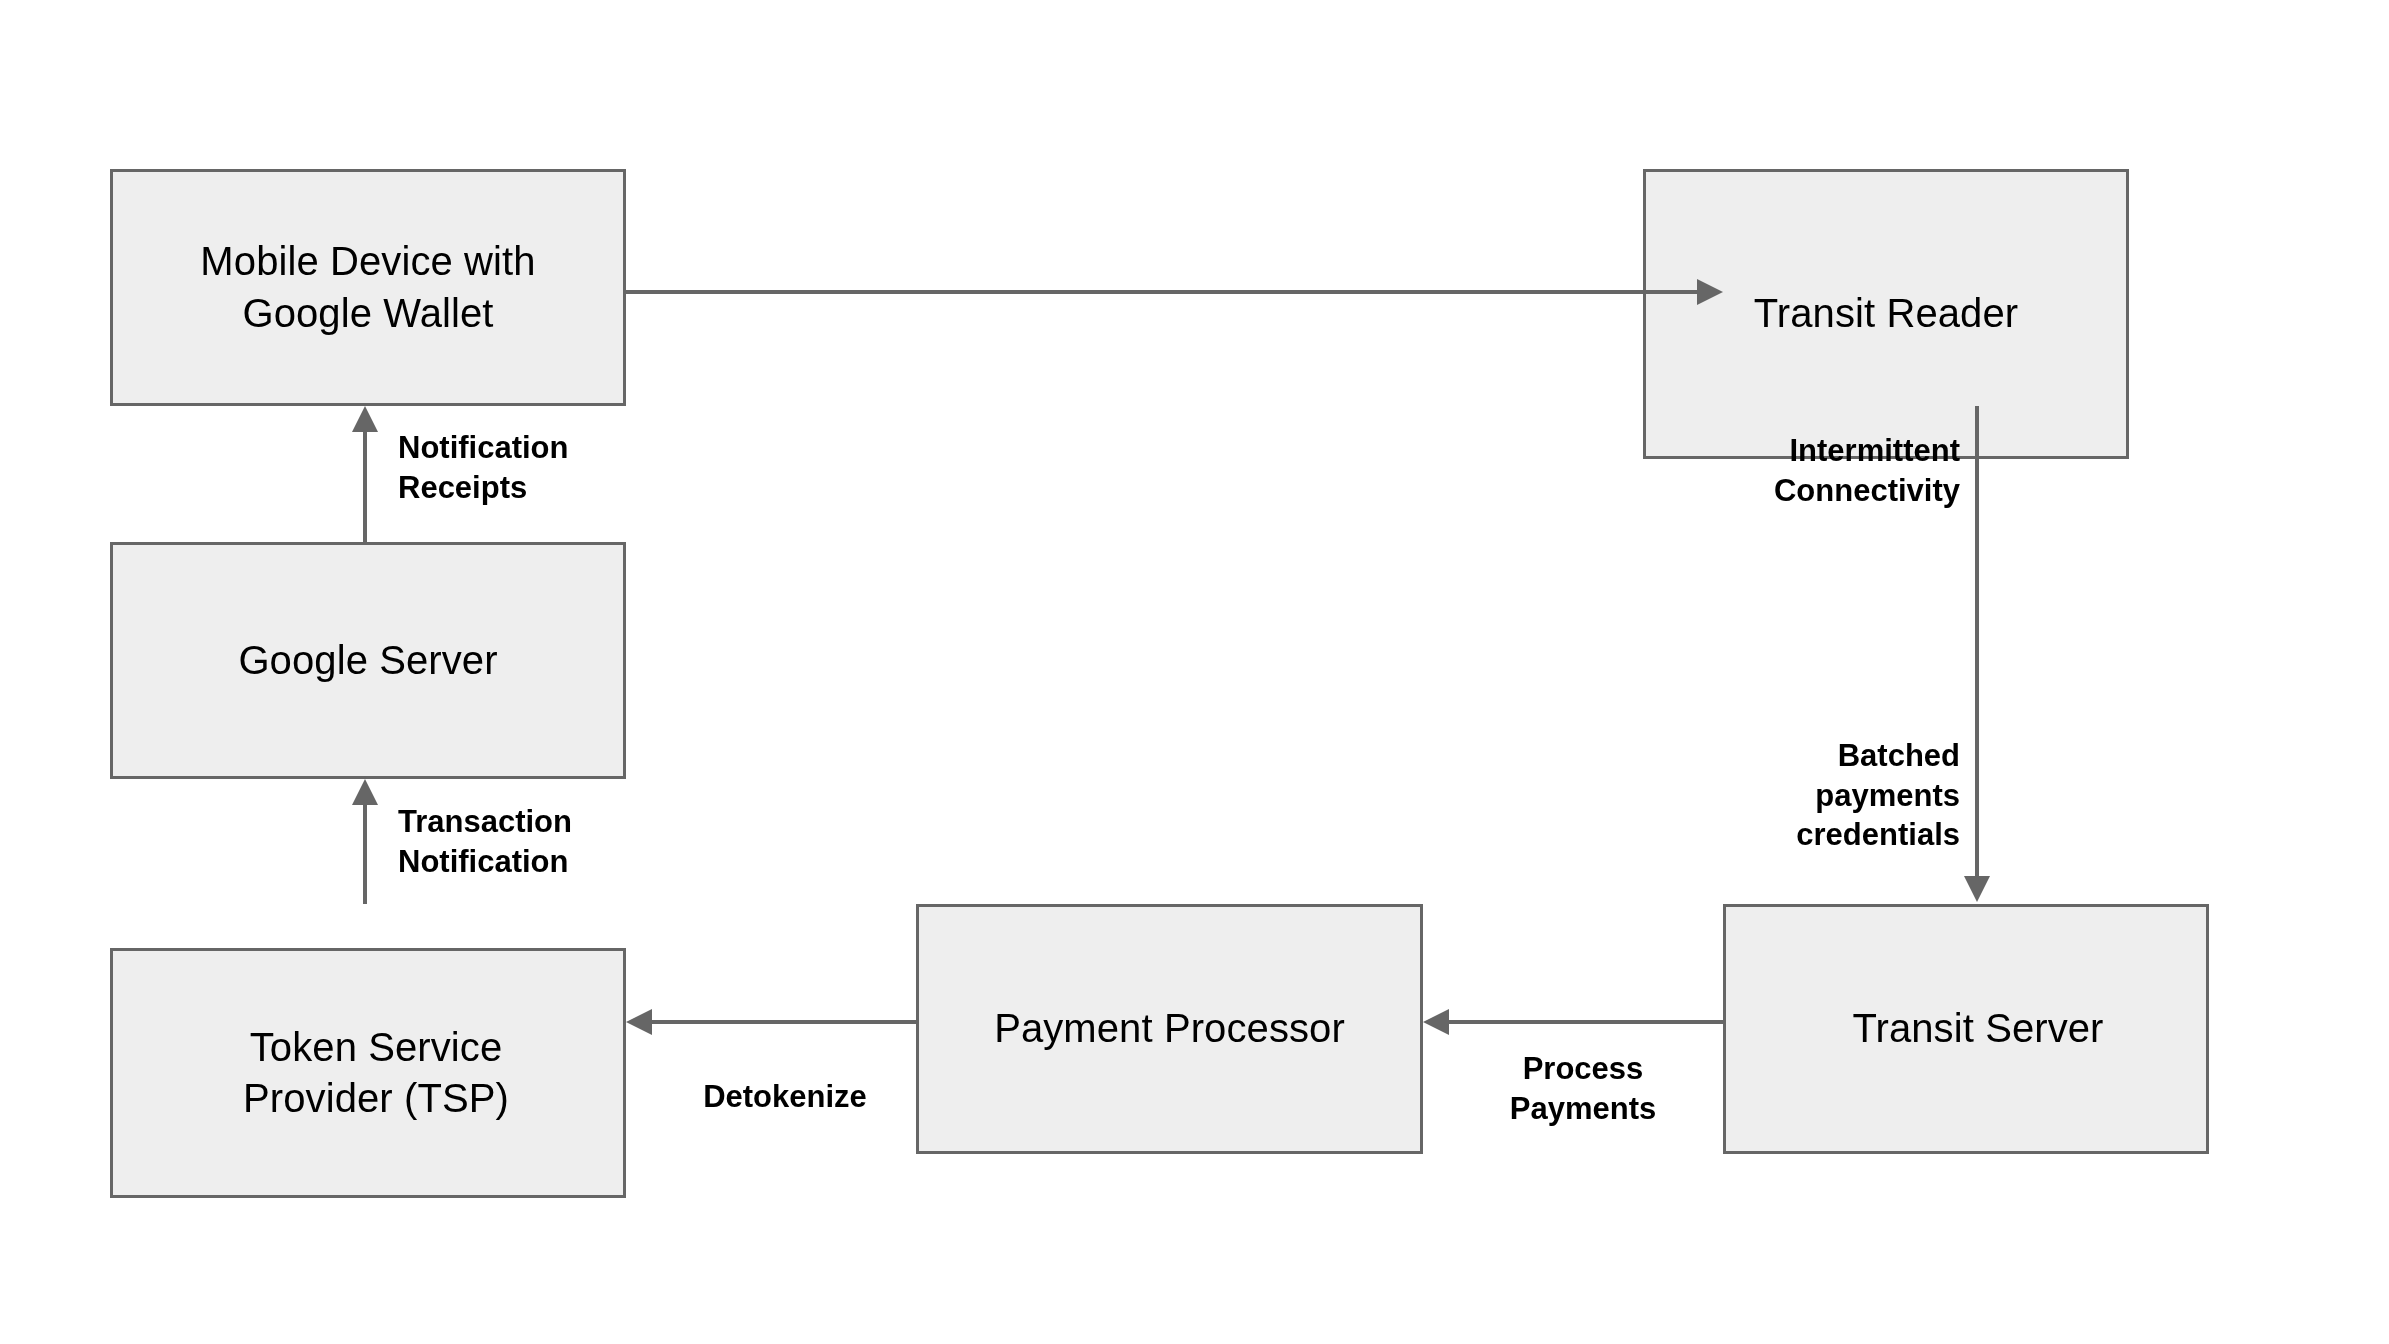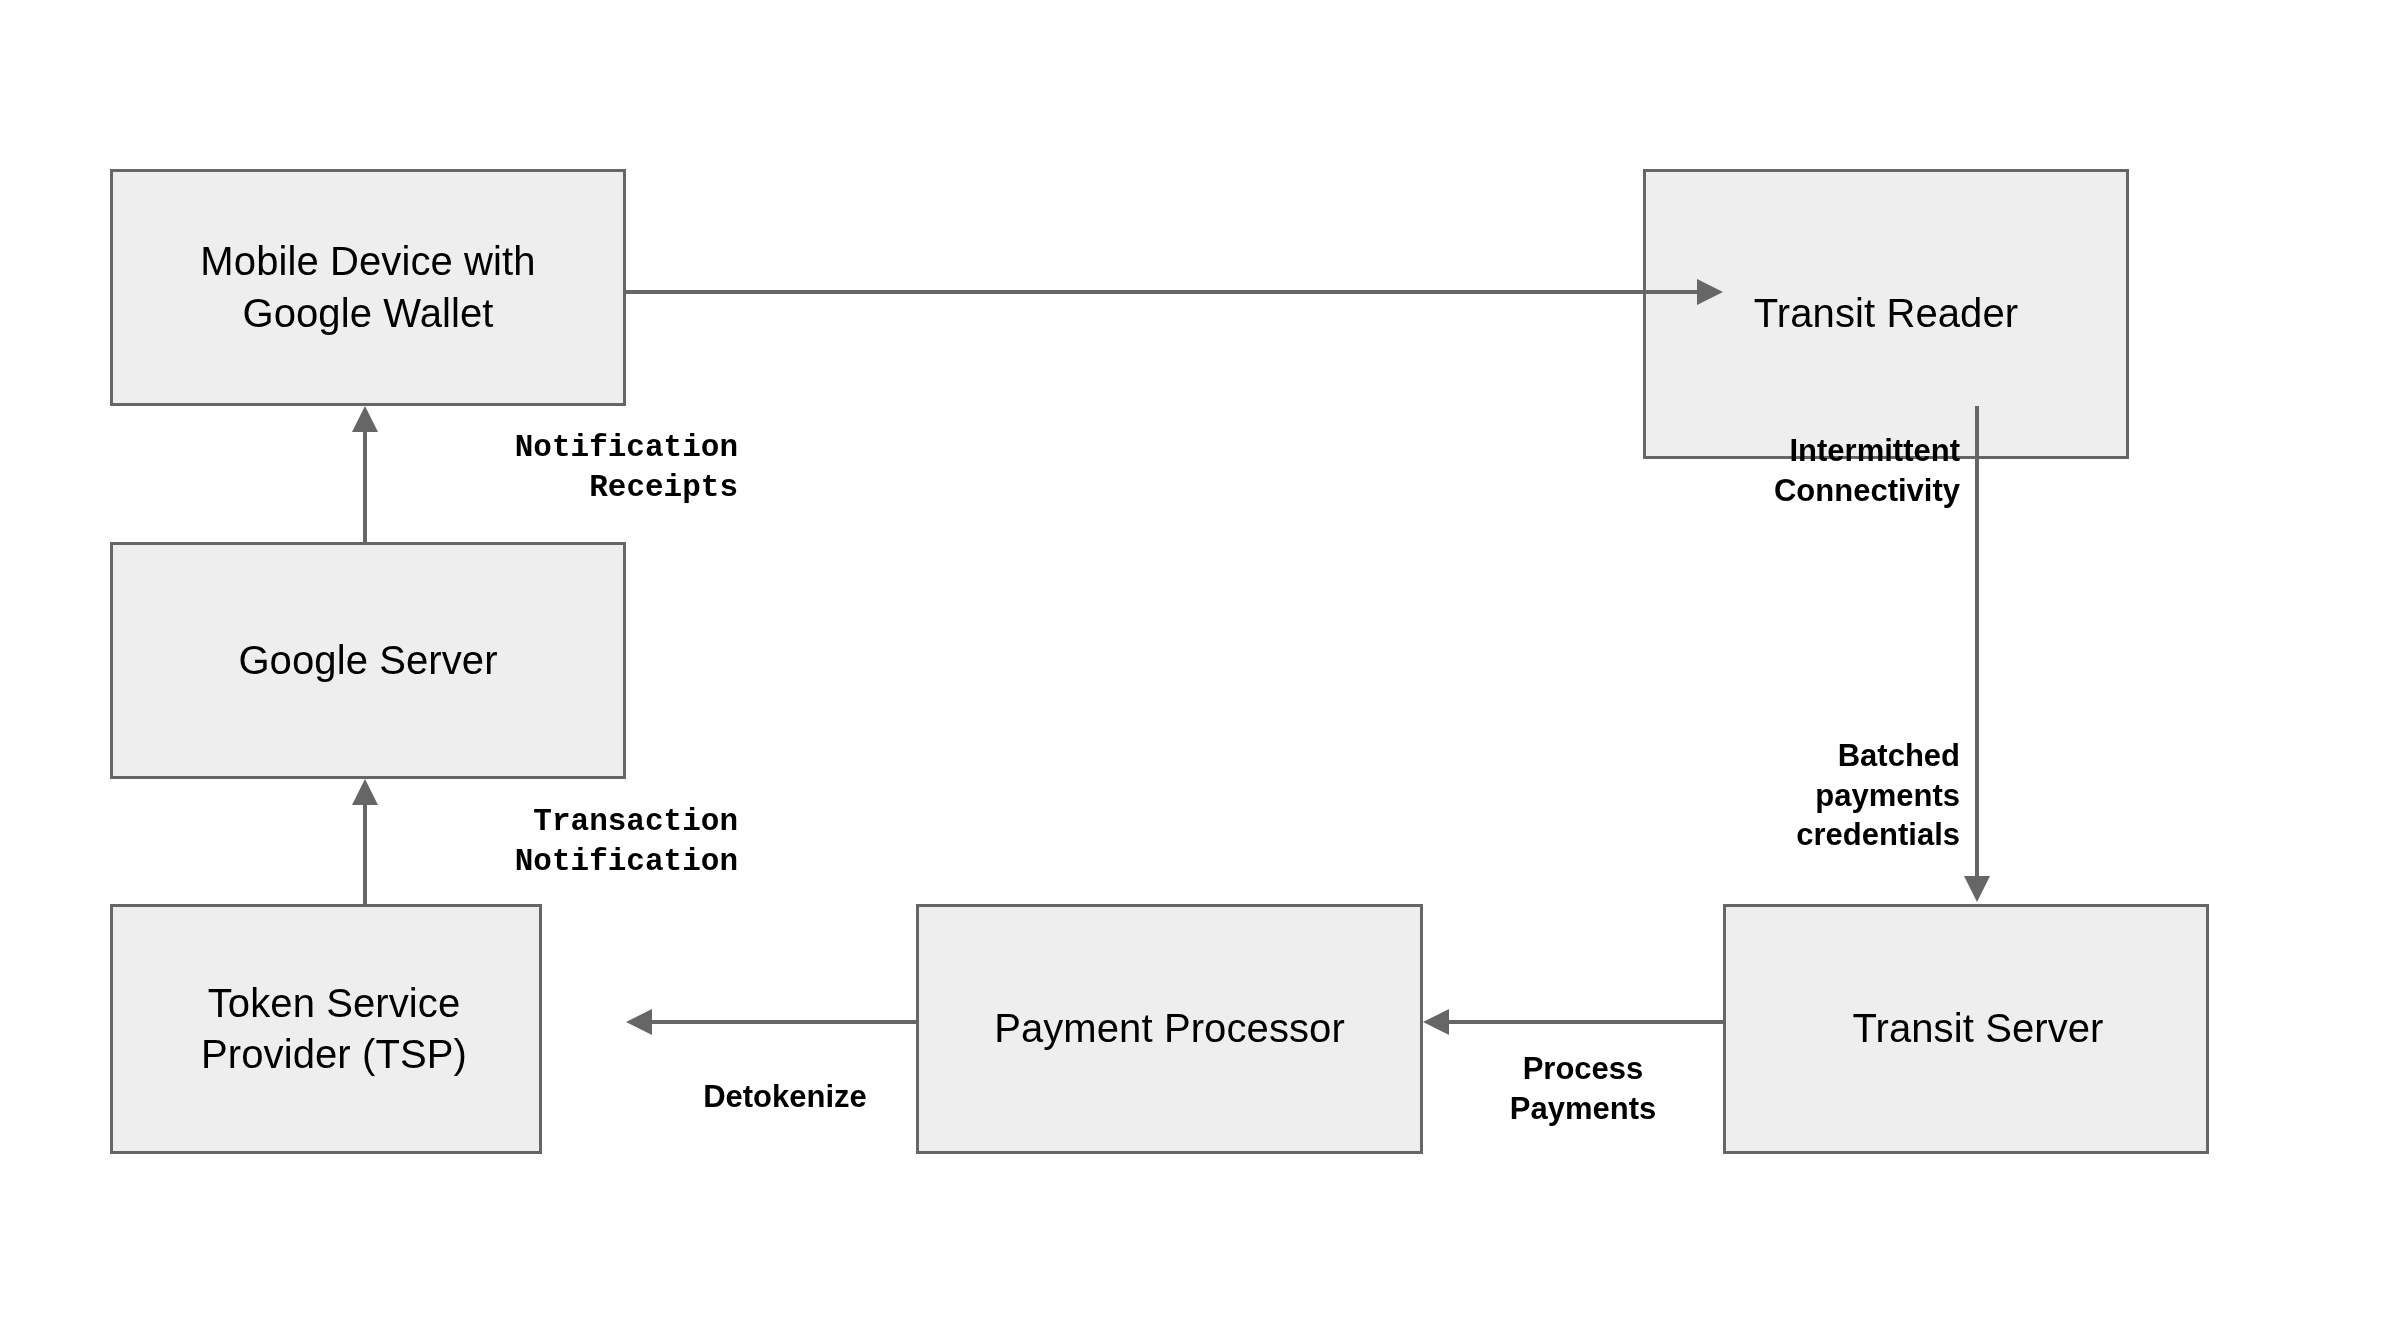--- a/index.html
+++ b/index.html
@@ -68,37 +68,37 @@
   }
   .edge-label {
     position: absolute;
     color: #000000;
     font-size: 31px;
     font-weight: bold;
     line-height: 1.28;
     white-space: pre-line;
     background: transparent;
   }
-  .lbl-left   { text-align: right; font-family: Liberation Mono, monospace; }
+  .lbl-left   { text-align: left; }
   .lbl-right  { text-align: right; }
   .lbl-center { text-align: center; }
 </style>
 </head>
 <body>
 
 <div id="canvas">
 
   <div class="node" style="left:110px; top:133px; width:516px; height:237px;">Mobile Device with
 Google Wallet</div>
 
   <div class="node" style="left:1643px; top:133px; width:486px; height:290px;">Transit Reader</div>
 
   <div class="node" style="left:110px; top:506px; width:516px; height:237px;">Google Server</div>
 
-  <div class="node" style="left:110px; top:868px; width:432px; height:250px;padding-left:16px;">Token Service
+  <div class="node" style="left:110px; top:912px; width:516px; height:250px;padding-left:16px;">Token Service
 Provider (TSP)</div>
 
   <div class="node" style="left:916px; top:868px; width:507px; height:250px;">Payment Processor</div>
 
   <div class="node" style="left:1723px; top:868px; width:486px; height:250px;padding-left:24px;">Transit Server</div>
 
   <div class="edge-line edge-h" style="left:626px; top:254px; width:1073px;"></div>
   <div class="arrowhead arrow-right" style="left:1697px; top:243px;"></div>
 
   <div class="edge-line edge-v" style="left:1975px; top:370px; width:4px; height:472px;"></div>

